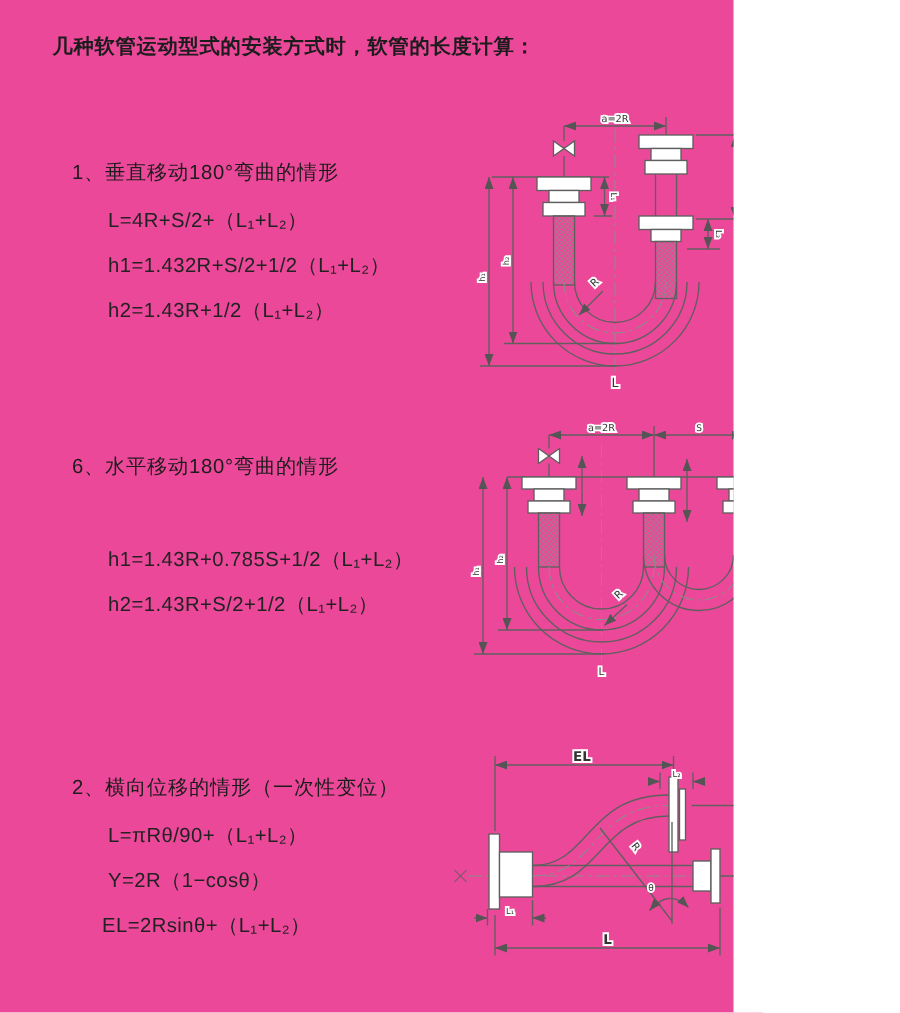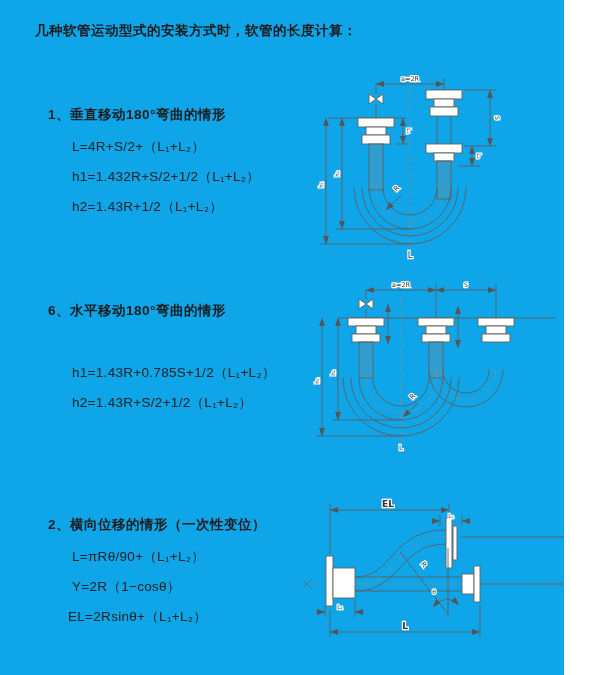--- a/index.html
+++ b/index.html
@@ -1,21 +1,21 @@
 <!DOCTYPE html>
 <html><head>
 <meta charset="utf-8">
 <style>
   html,body{margin:0;padding:0;background:#ffffff;}
   .page{
-    position:relative;width:564px;height:675px;background:#0ea5e9;
+    position:relative;width:489px;height:675px;background:#ec4899;
     font-family:"Liberation Sans","DejaVu Sans",sans-serif;color:#1c1c1c;overflow:hidden;
   }
   .doc-title{position:absolute;left:35px;top:22px;font-size:13.5px;font-weight:bold;letter-spacing:.5px;}
-  .sec-heading{position:absolute;font-size:13.5px;font-weight:bold;letter-spacing:.5px;}
+  .sec-heading{position:absolute;font-size:13.5px;font-weight:normal;letter-spacing:.5px;}
   .formula{position:absolute;font-size:13.5px;font-weight:500;letter-spacing:.3px;color:#222;}
   svg{position:absolute;}
   svg text{font-family:"DejaVu Sans","Liberation Sans",sans-serif;fill:#333;}
   .dimtxt{paint-order:stroke;stroke:#fffefe;stroke-width:2.5px;}
 </style>
 </head>
 <body>
 
 <div class="page">
 

